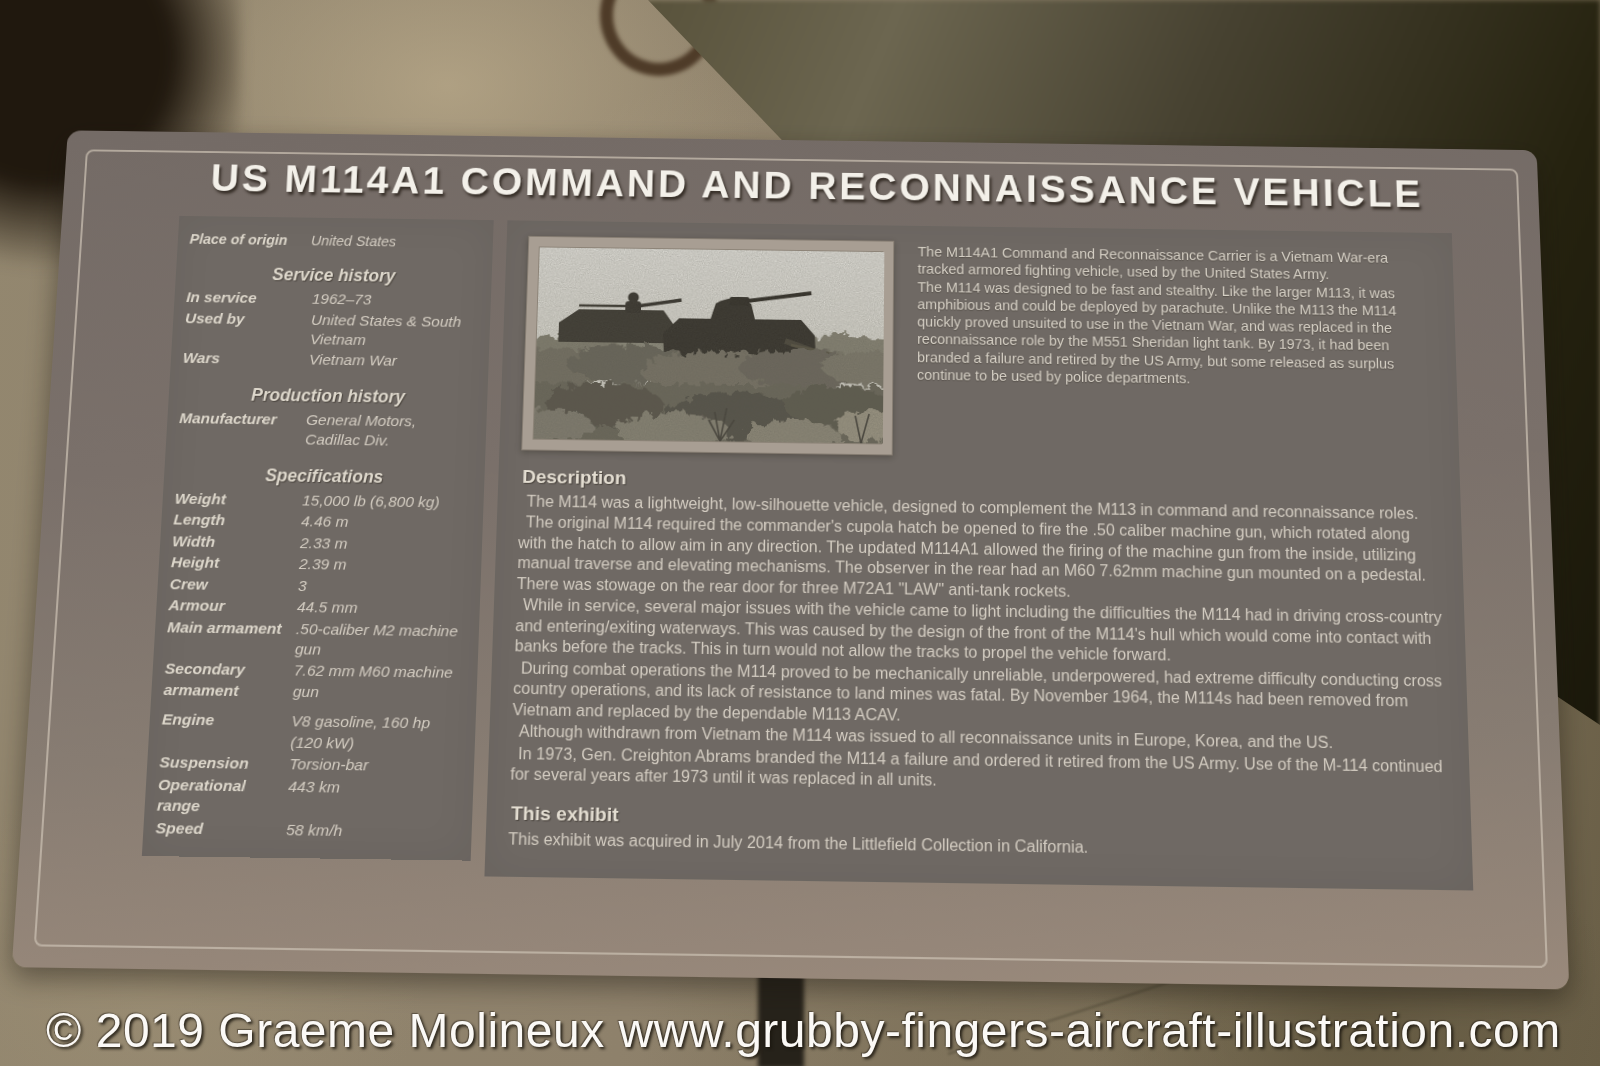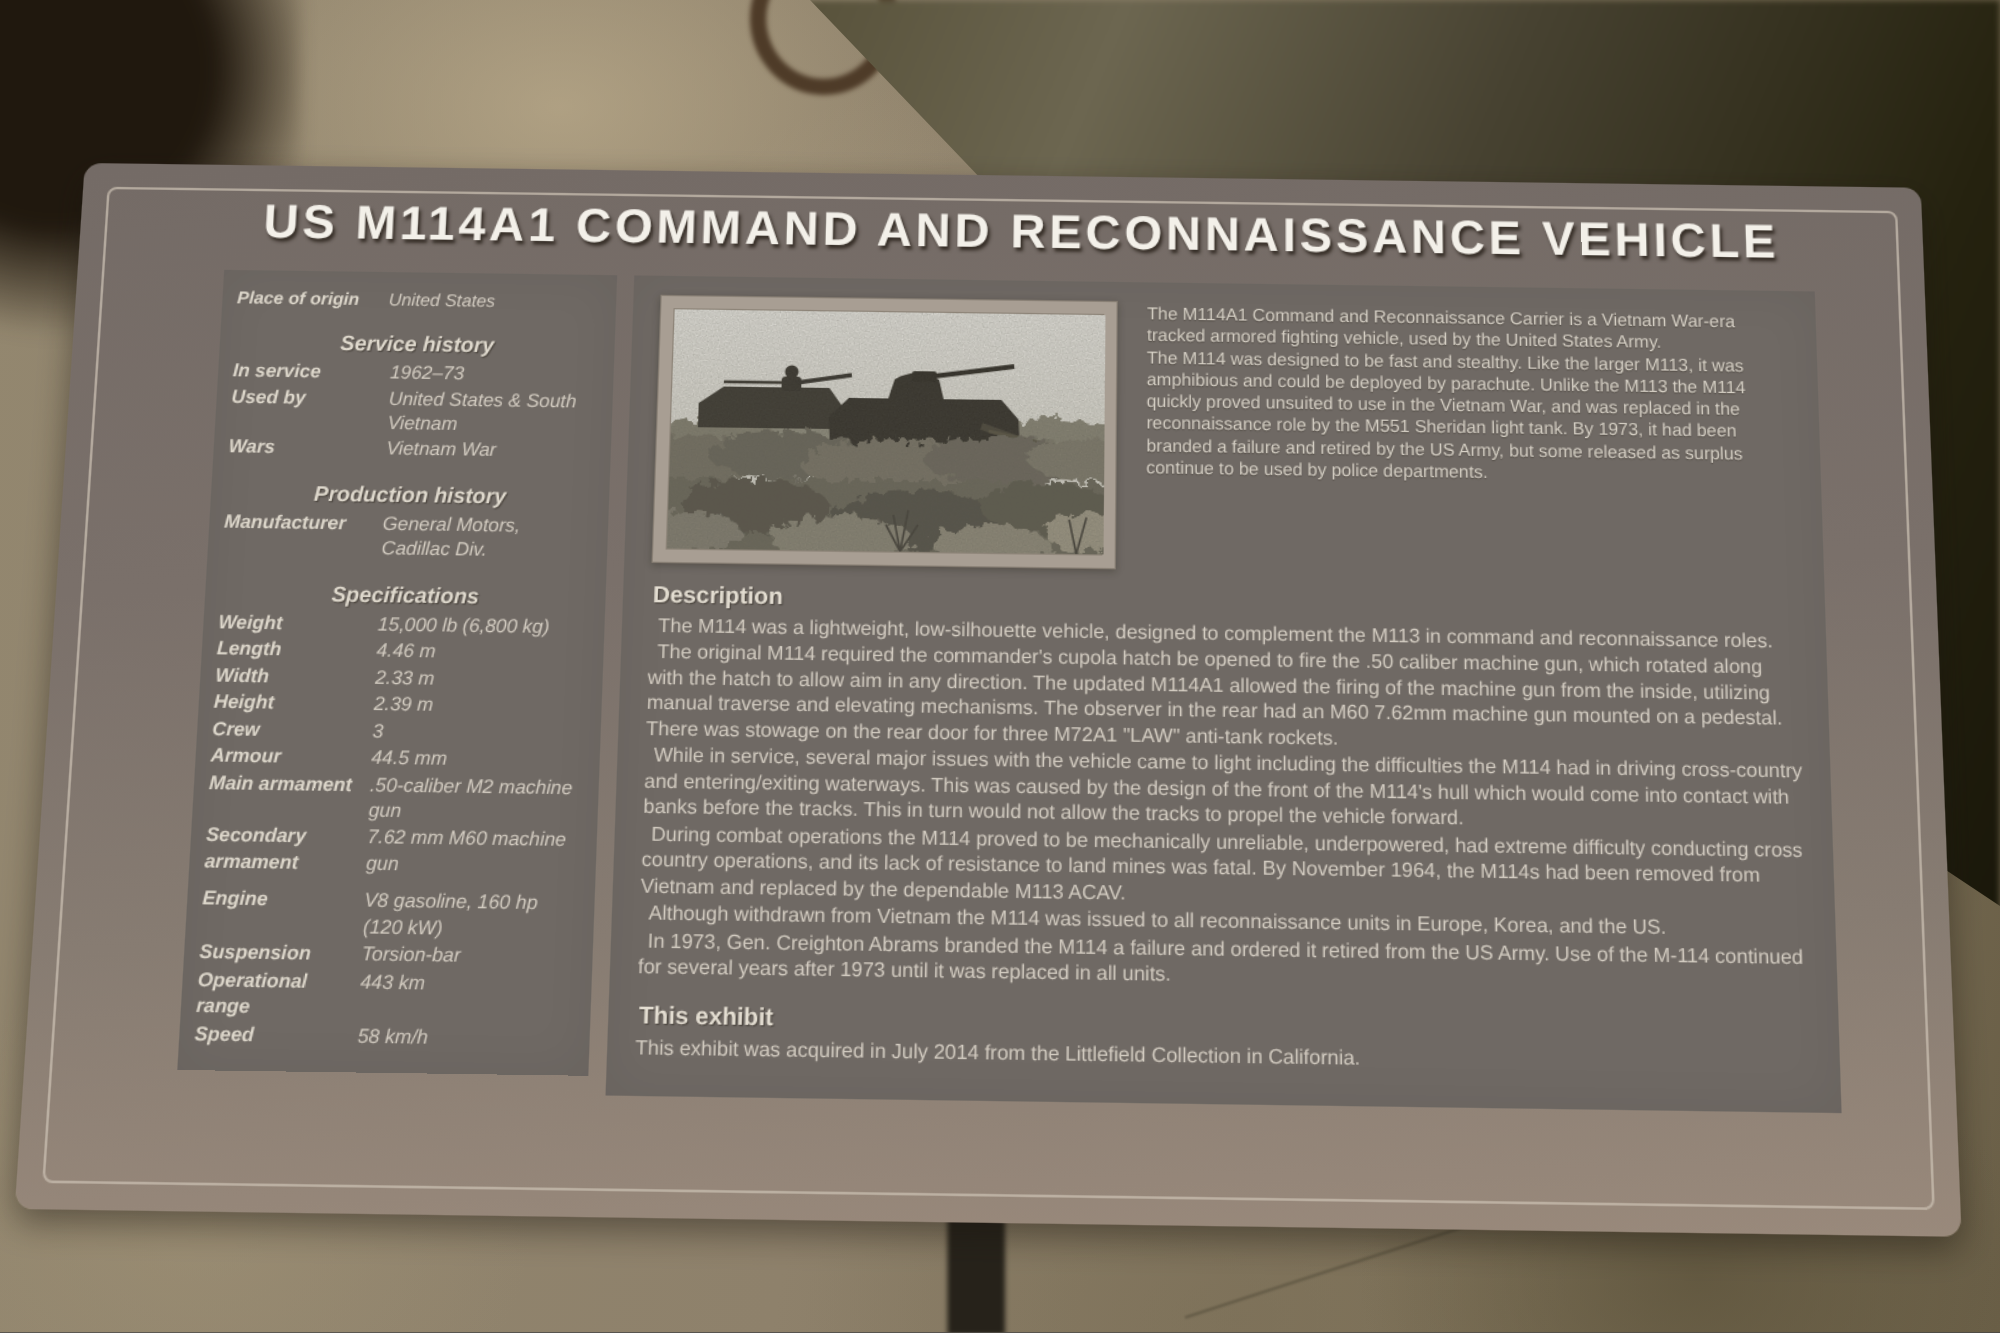--- a/index.html
+++ b/index.html
@@ -250,13 +250,14 @@
         <div class="para">During combat operations the M114 proved to be mechanically unreliable, underpowered, had extreme difficulty conducting cross country operations, and its lack of resistance to land mines was fatal. By November 1964, the M114s had been removed from Vietnam and replaced by the dependable M113 ACAV.</div>
         <div class="para">Although withdrawn from Vietnam the M114 was issued to all reconnaissance units in Europe, Korea, and the US.</div>
         <div class="para">In 1973, Gen. Creighton Abrams branded the M114 a failure and ordered it retired from the US Army. Use of the M-114 continued for several years after 1973 until it was replaced in all units.</div>
 
         <div class="desc-head">This exhibit</div>
         <div class="exhibit-text">This exhibit was acquired in July 2014 from the Littlefield Collection in California.</div>
       </div>
     </div>
   </div>
 
+  <div class="watermark">© 2019 Graeme Molineux www.grubby-fingers-aircraft-illustration.com</div>
 </div>
 
 </body></html>

